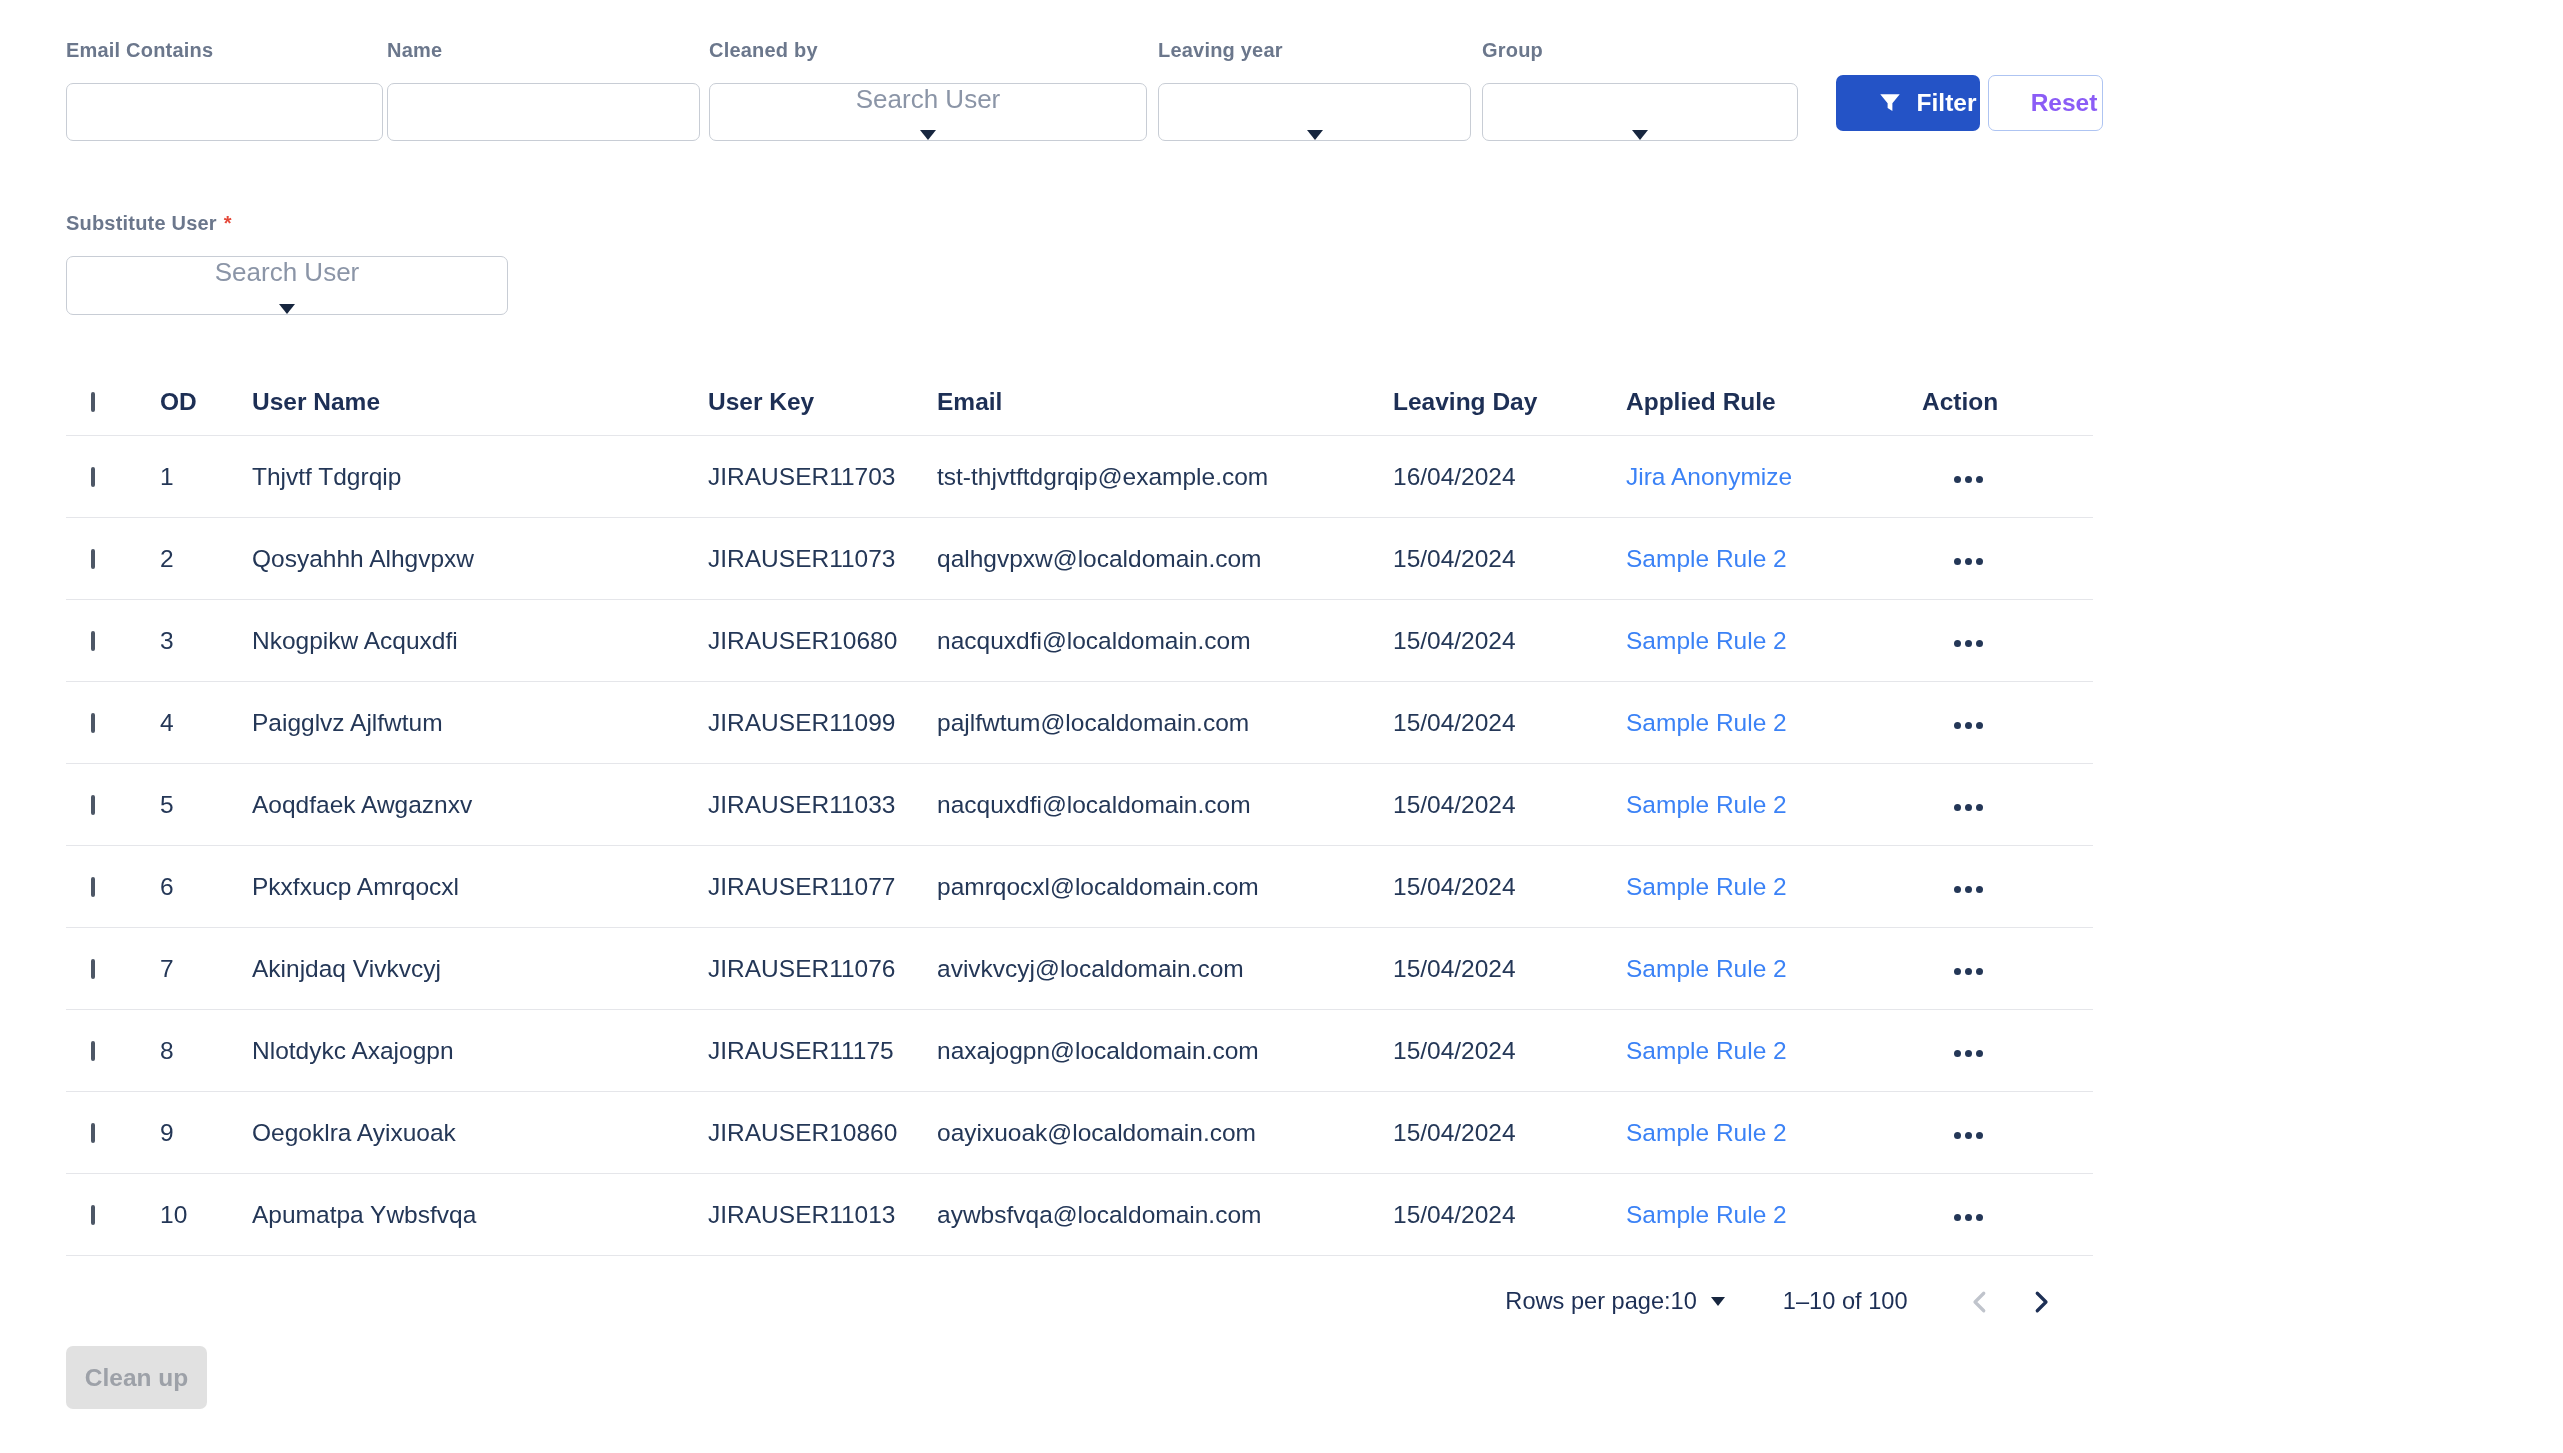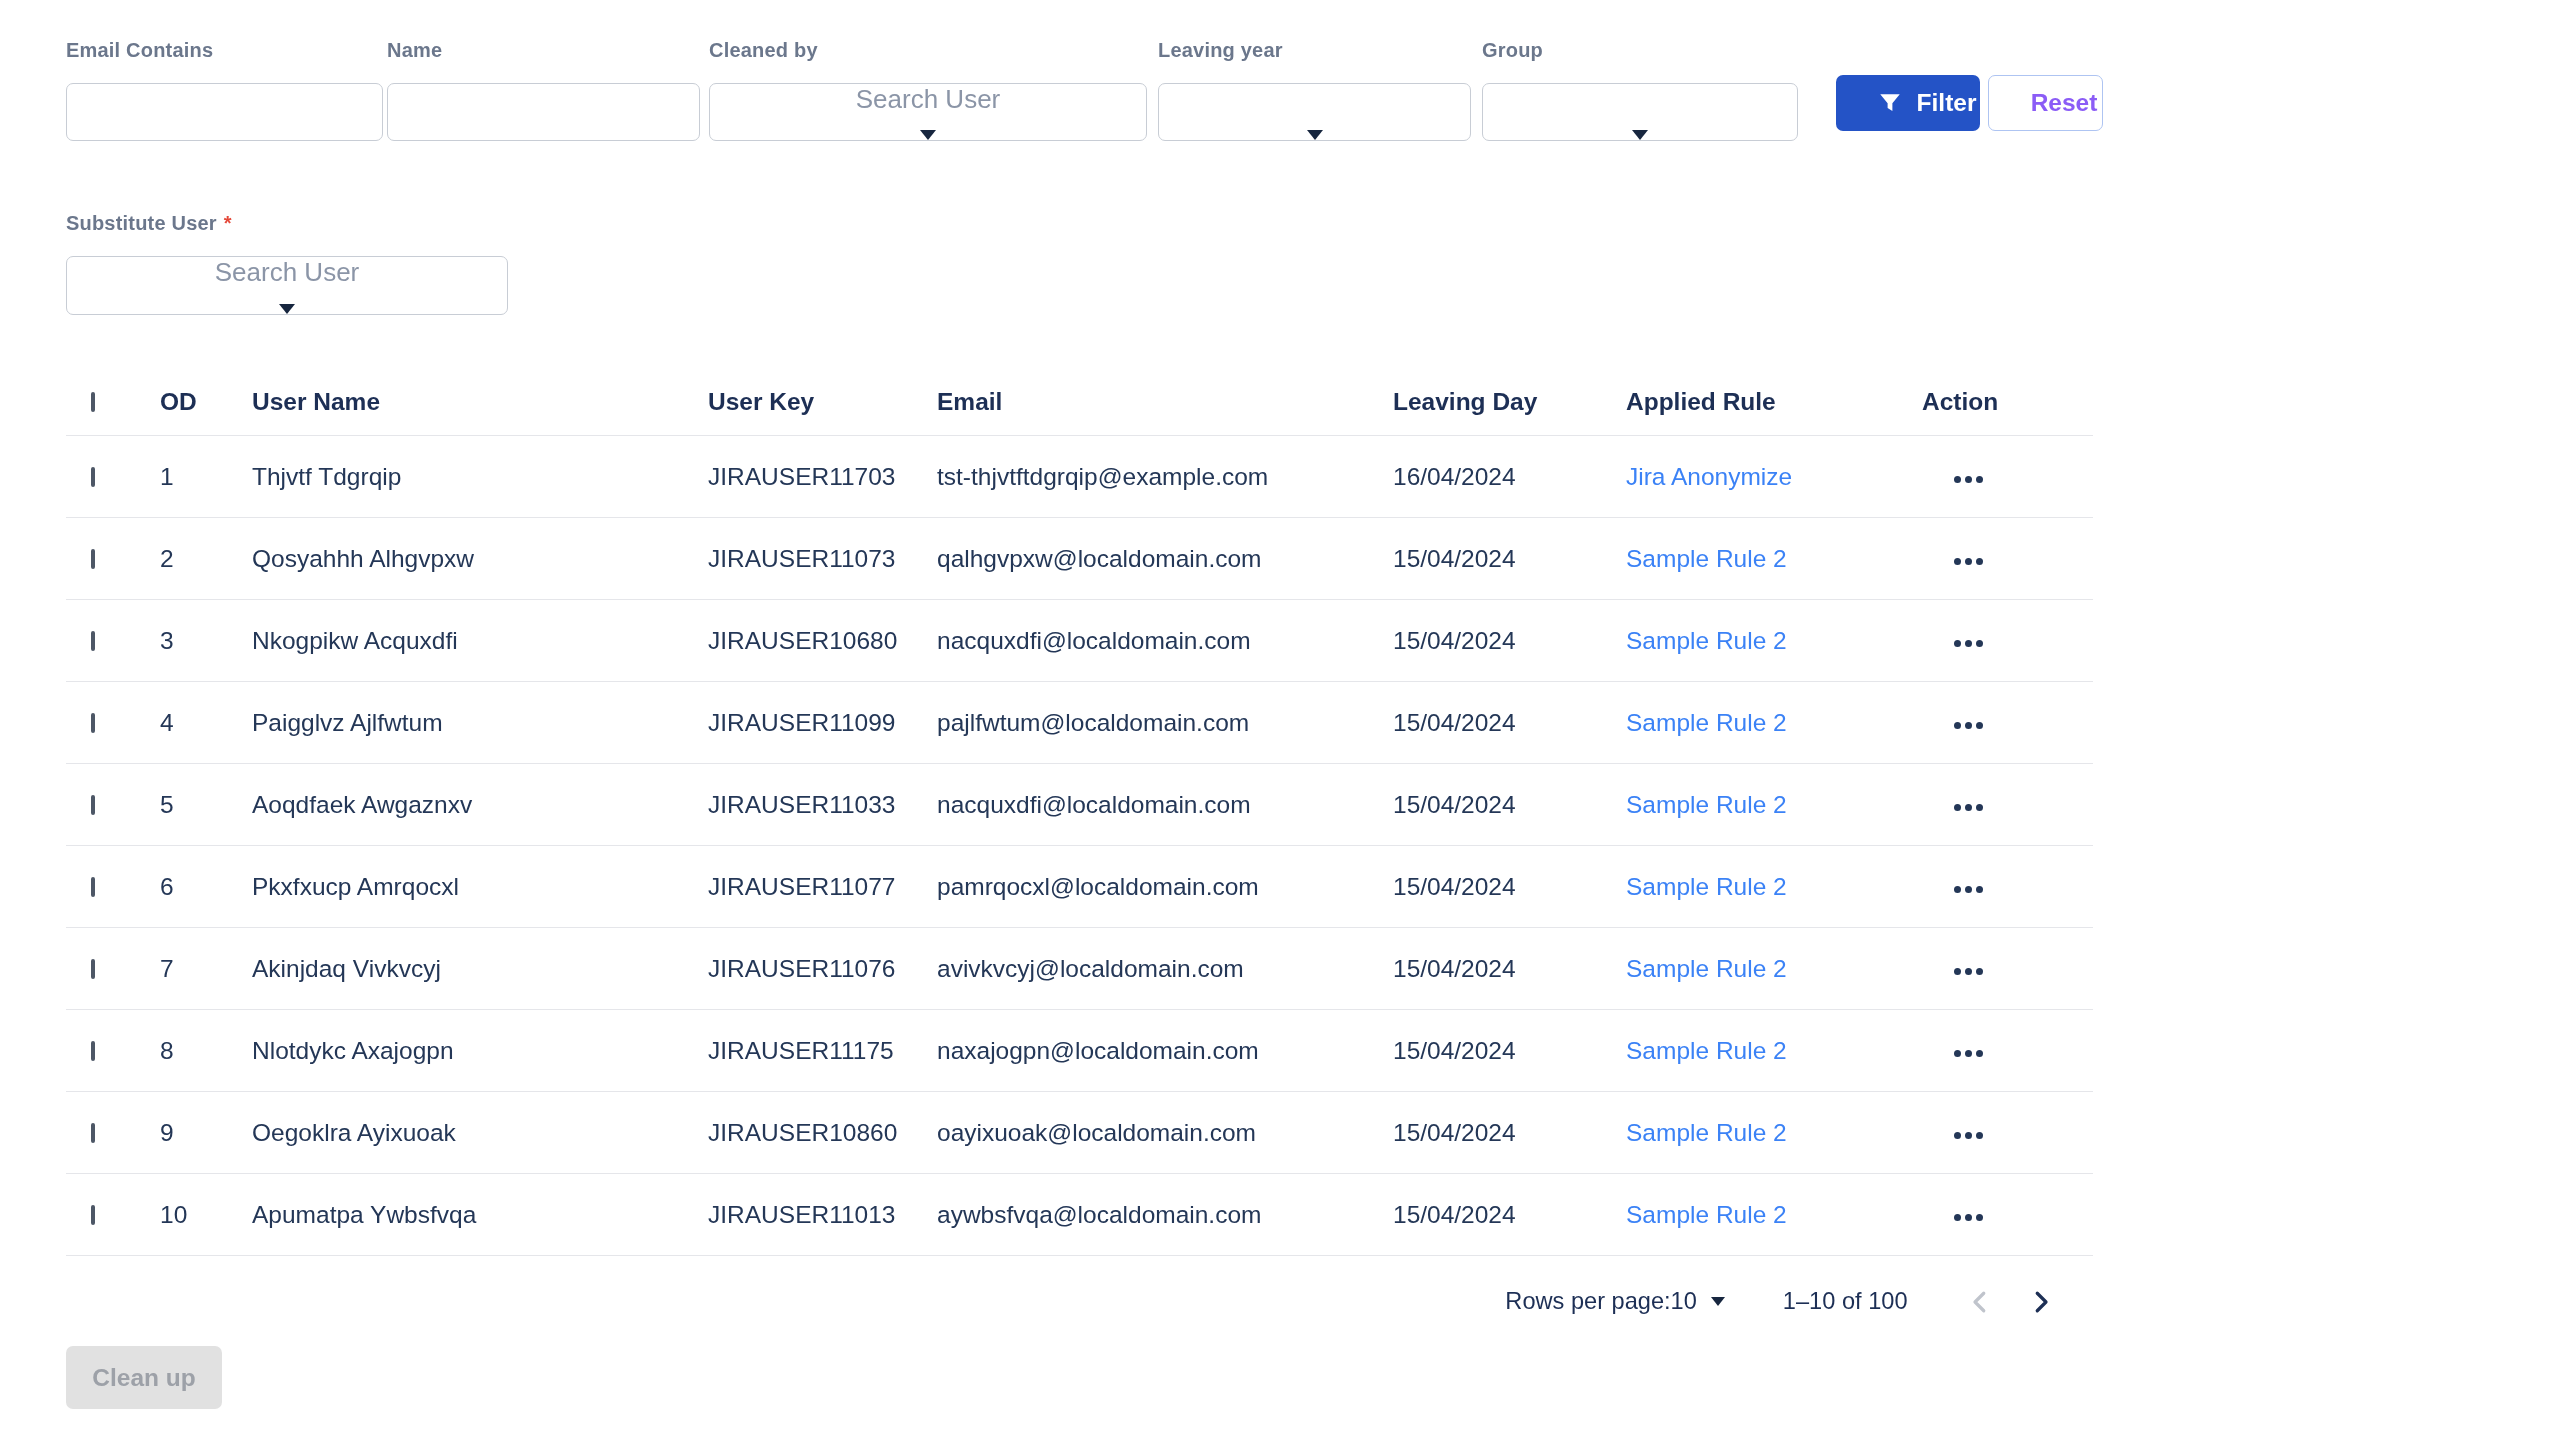--- a/index.html
+++ b/index.html
@@ -80,21 +80,21 @@
   .range-label { margin-right: 51px; }
   .page-nav {
     width: 42px; height: 42px; display: inline-flex; align-items: center; justify-content: center;
     cursor: pointer; background: transparent; border: none;
   }
   .page-nav.prev { color: #c0c4cc; margin-right: 19px; }
   .page-nav.next { color: #1d2f55; }
 
   
   .btn-cleanup {
-    position: absolute; left: 66px; top: 1346px; width: 156px; height: 63px;
+    position: absolute; left: 66px; top: 1346px; width: 141px; height: 63px;
     background: #e1e1e1; color: #9da1a8; border: none; border-radius: 7px;
     font-size: 24.5px; font-weight: 700; font-family: "Liberation Sans", sans-serif;
     cursor: default;
   }
 </style>
 </head>
 <body>
 
 <div class="abs" style="left:66px; top:35px; width:317px;">
   <span class="field-label">Email Contains</span>

